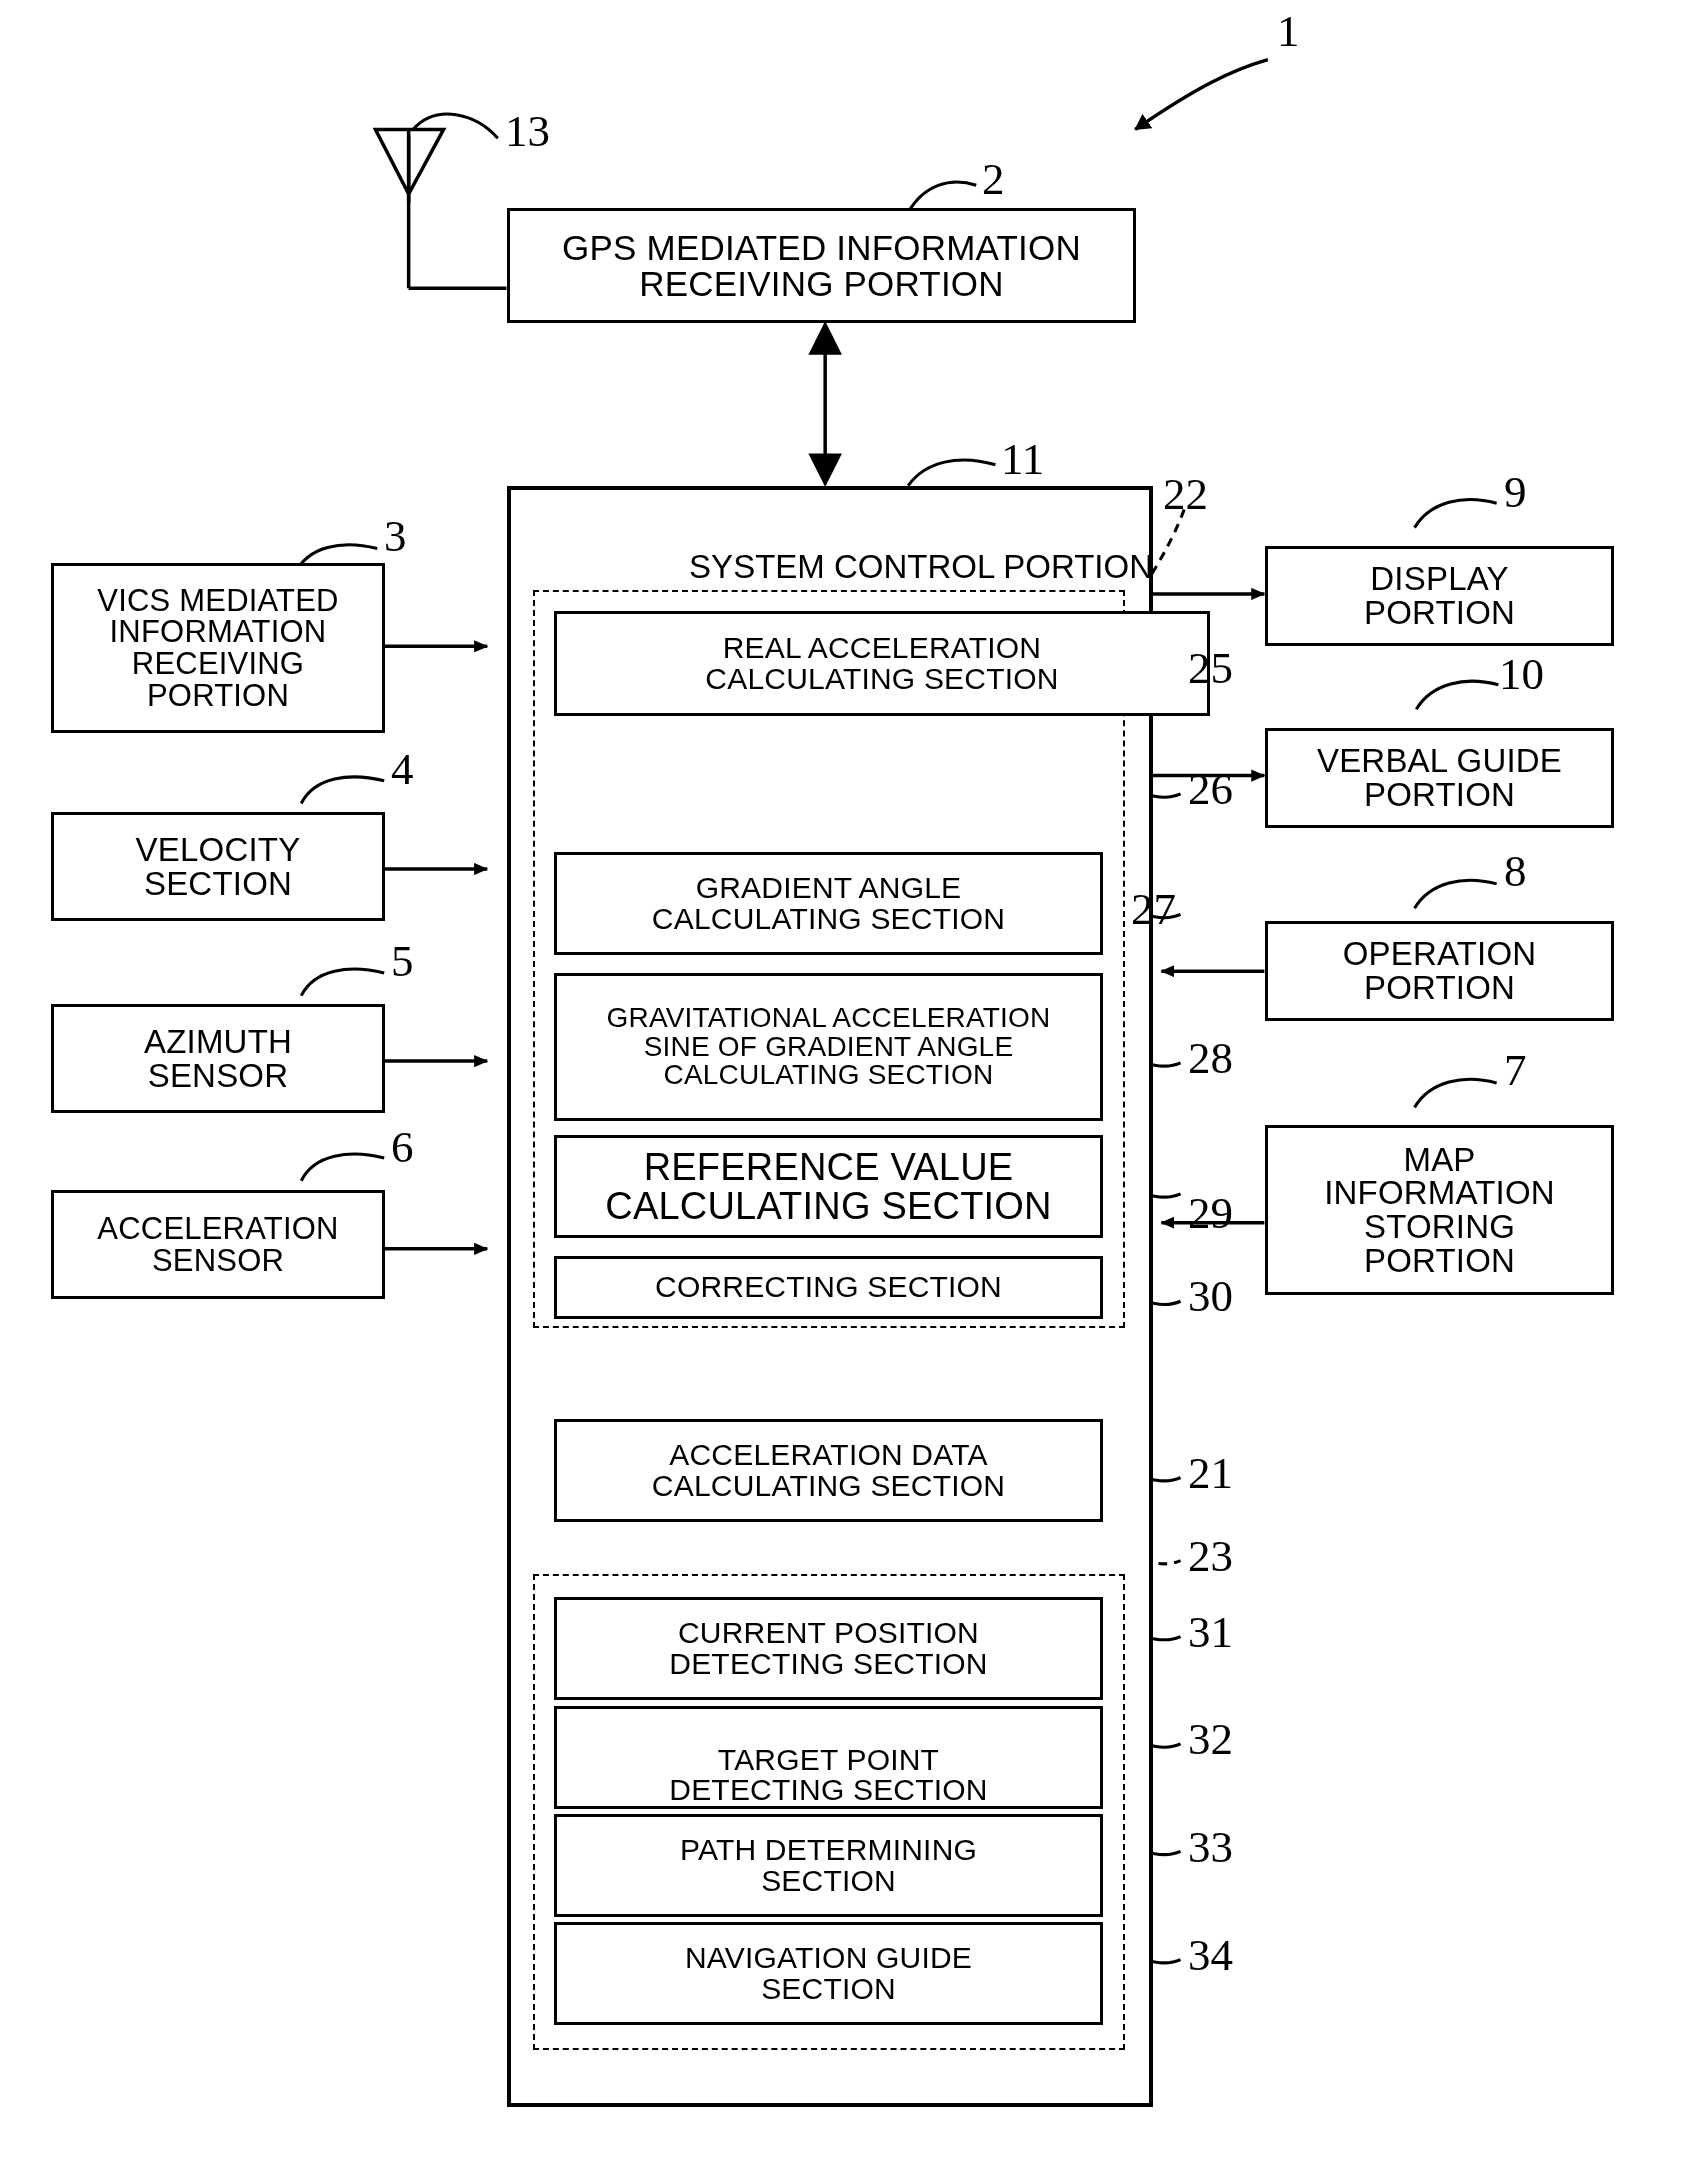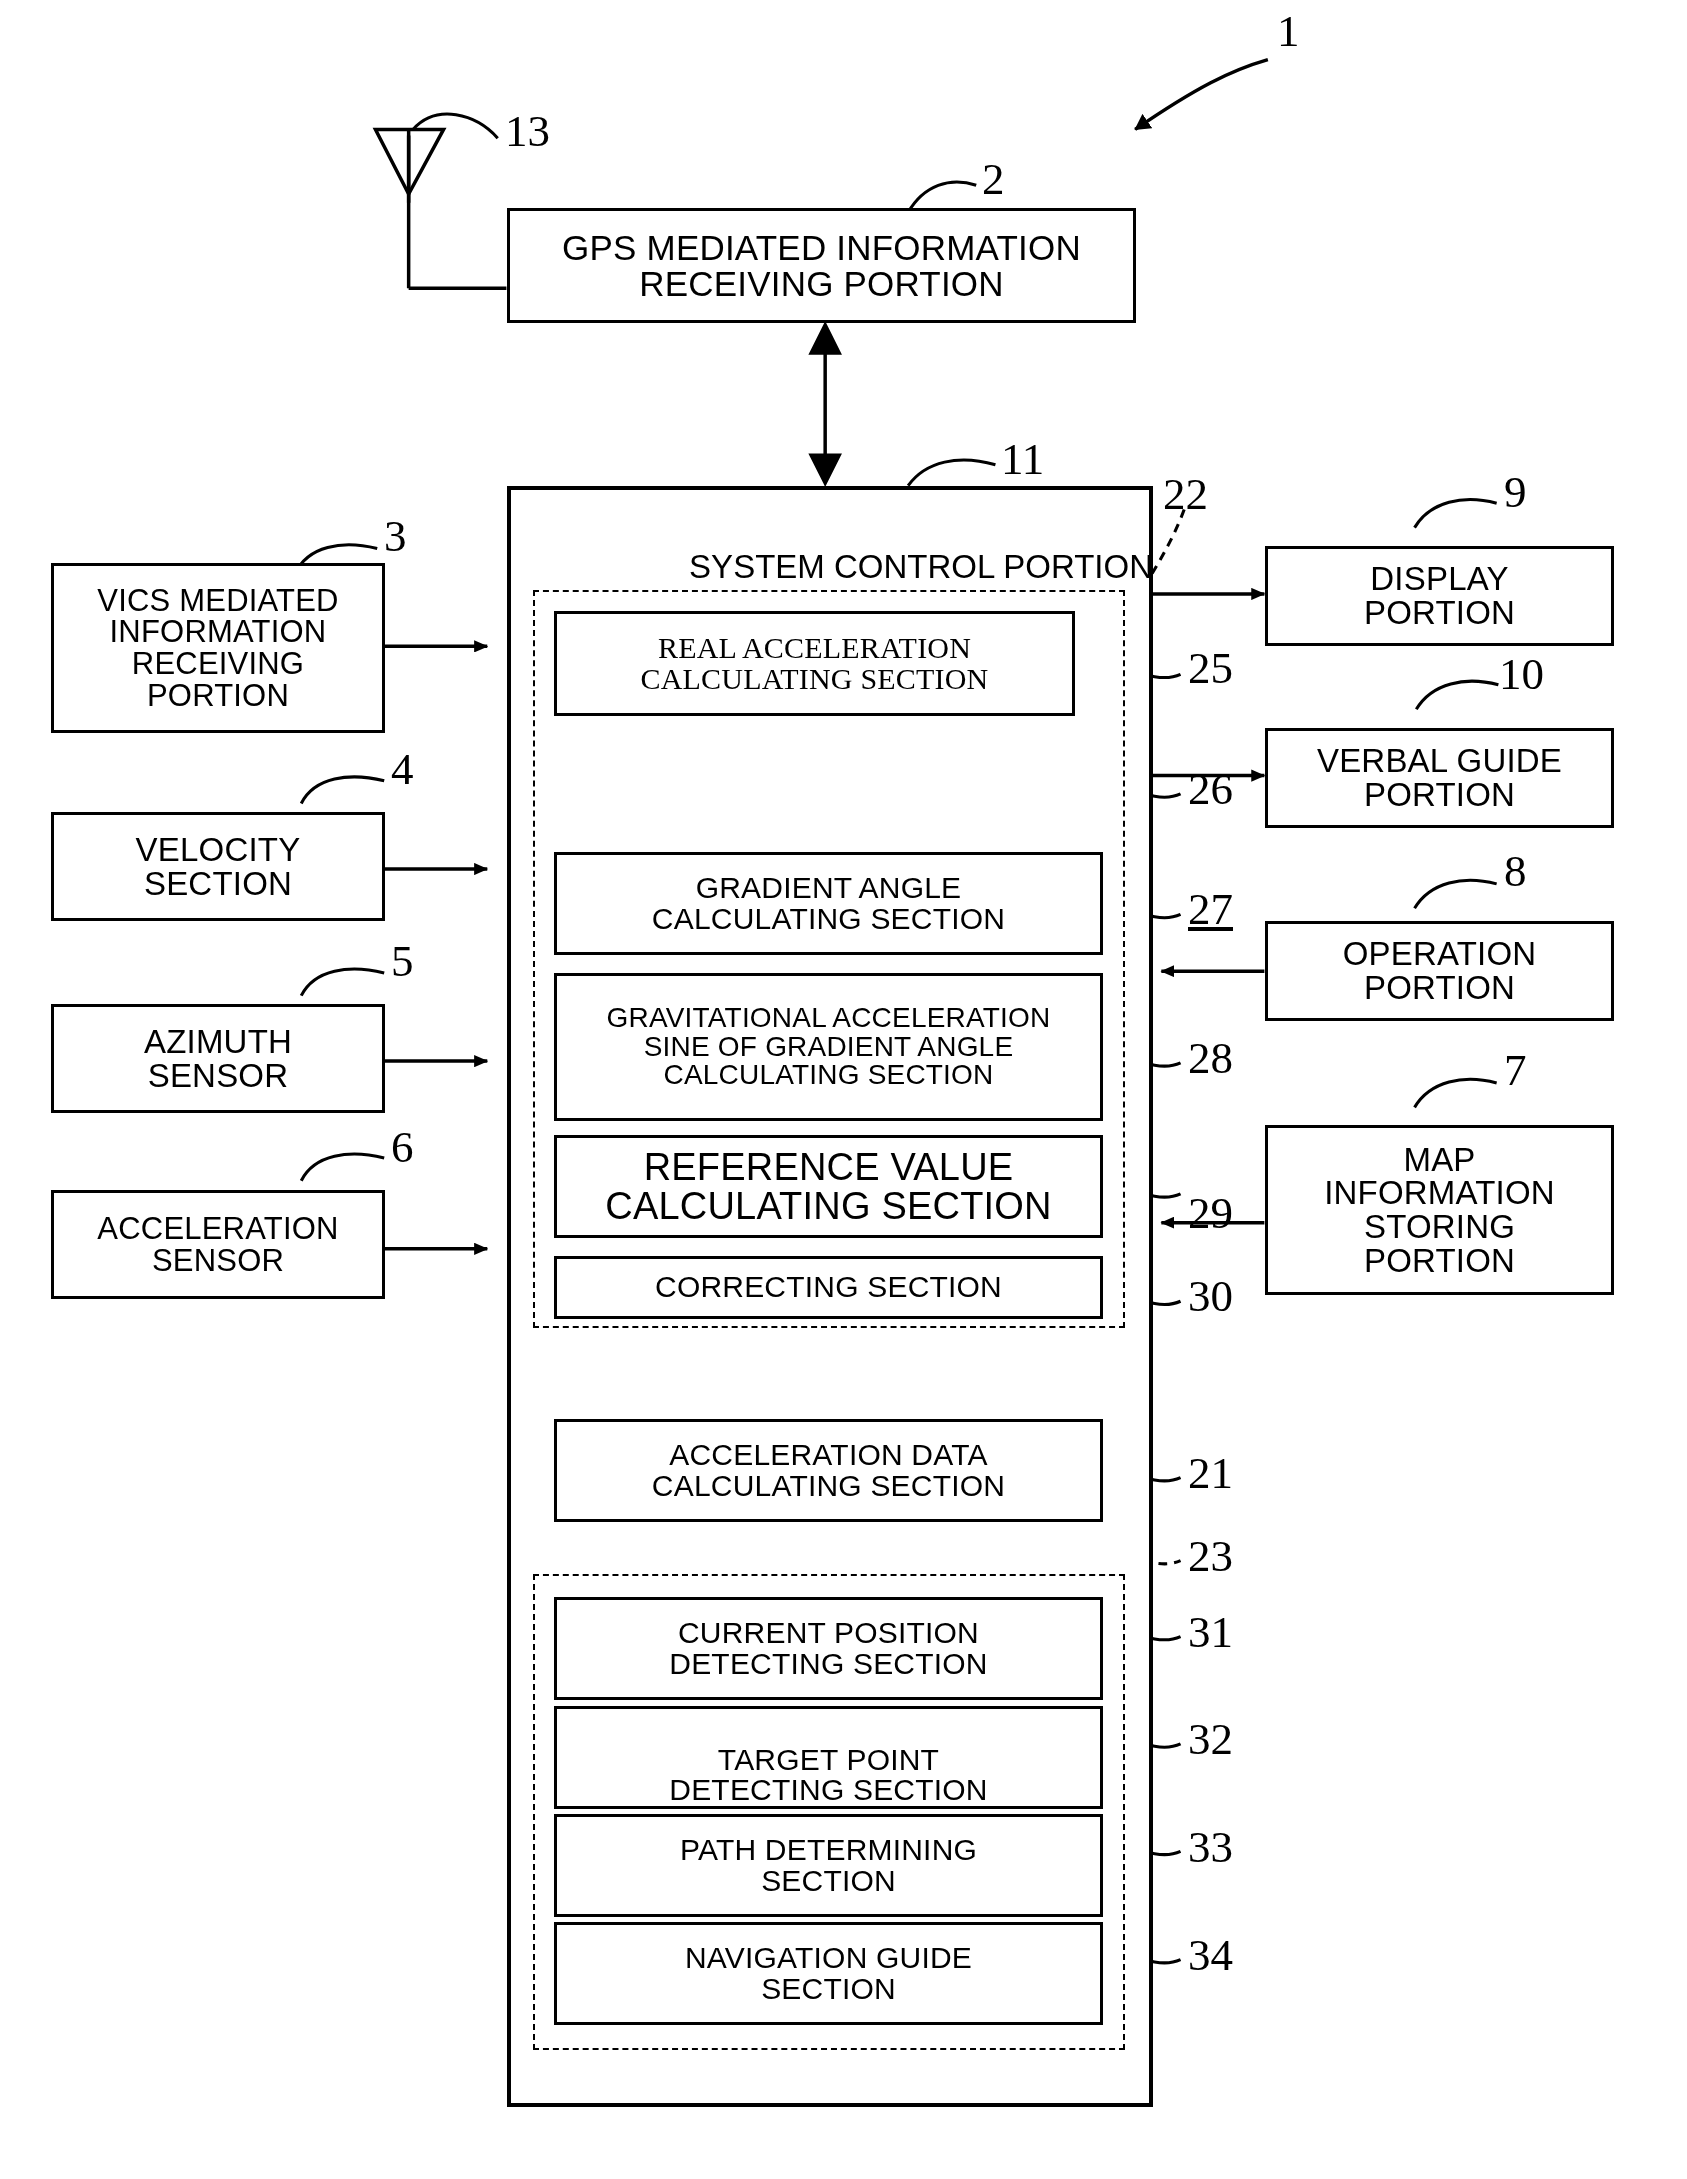--- a/index.html
+++ b/index.html
@@ -180,21 +180,21 @@
     <span class="txt">GPS MEDIATED INFORMATION
 RECEIVING PORTION</span>
   </div>
 
   <div class="outer-box" style="left:507px; top:486px; width:646px; height:1621px;"></div>
 
   <div class="title-text" style="left:507px; top:514px; width:646px;">SYSTEM CONTROL PORTION</div>
 
   <div class="dashed-box" style="left:533px; top:590px; width:592px; height:738px;"></div>
 
-  <div class="box" style="left:554px; top:611px; width:521px; height:105px; font-size:30px;font-family:Liberation Serif, serif;">
+  <div class="box" style="left:554px; top:611px; width:656px; height:105px; font-size:30px;">
     <span class="txt">REAL ACCELERATION
 CALCULATING SECTION</span>
   </div>
 
 
   <div class="box" style="left:554px; top:852px; width:549px; height:103px; font-size:30px;">
     <span class="txt">GRADIENT ANGLE
 CALCULATING SECTION</span>
   </div>
 
@@ -295,21 +295,21 @@
   <div class="refnum" style="left:1001px; top:437px;">11</div>
   <div class="refnum" style="left:1163px; top:472px;">22</div>
 
   <div class="refnum" style="left:1504px; top:470px;">9</div>
   <div class="refnum" style="left:1499px; top:652px;">10</div>
   <div class="refnum" style="left:1504px; top:849px;">8</div>
   <div class="refnum" style="left:1504px; top:1048px;">7</div>
 
   <div class="refnum" style="left:1188px; top:646px;">25</div>
   <div class="refnum" style="left:1188px; top:767px;">26</div>
-  <div class="refnum" style="left:1188px; top:887px;text-decoration:underline;">27</div>
+  <div class="refnum" style="left:1131px; top:887px;">27</div>
   <div class="refnum" style="left:1188px; top:1036px;">28</div>
   <div class="refnum" style="left:1188px; top:1146px;margin-top:45px;">29</div>
   <div class="refnum" style="left:1188px; top:1274px;">30</div>
 
   <div class="refnum" style="left:1188px; top:1451px;">21</div>
   <div class="refnum" style="left:1188px; top:1534px;">23</div>
   <div class="refnum" style="left:1188px; top:1610px;">31</div>
   <div class="refnum" style="left:1188px; top:1717px;">32</div>
   <div class="refnum" style="left:1188px; top:1825px;">33</div>
   <div class="refnum" style="left:1188px; top:1933px;">34</div>

